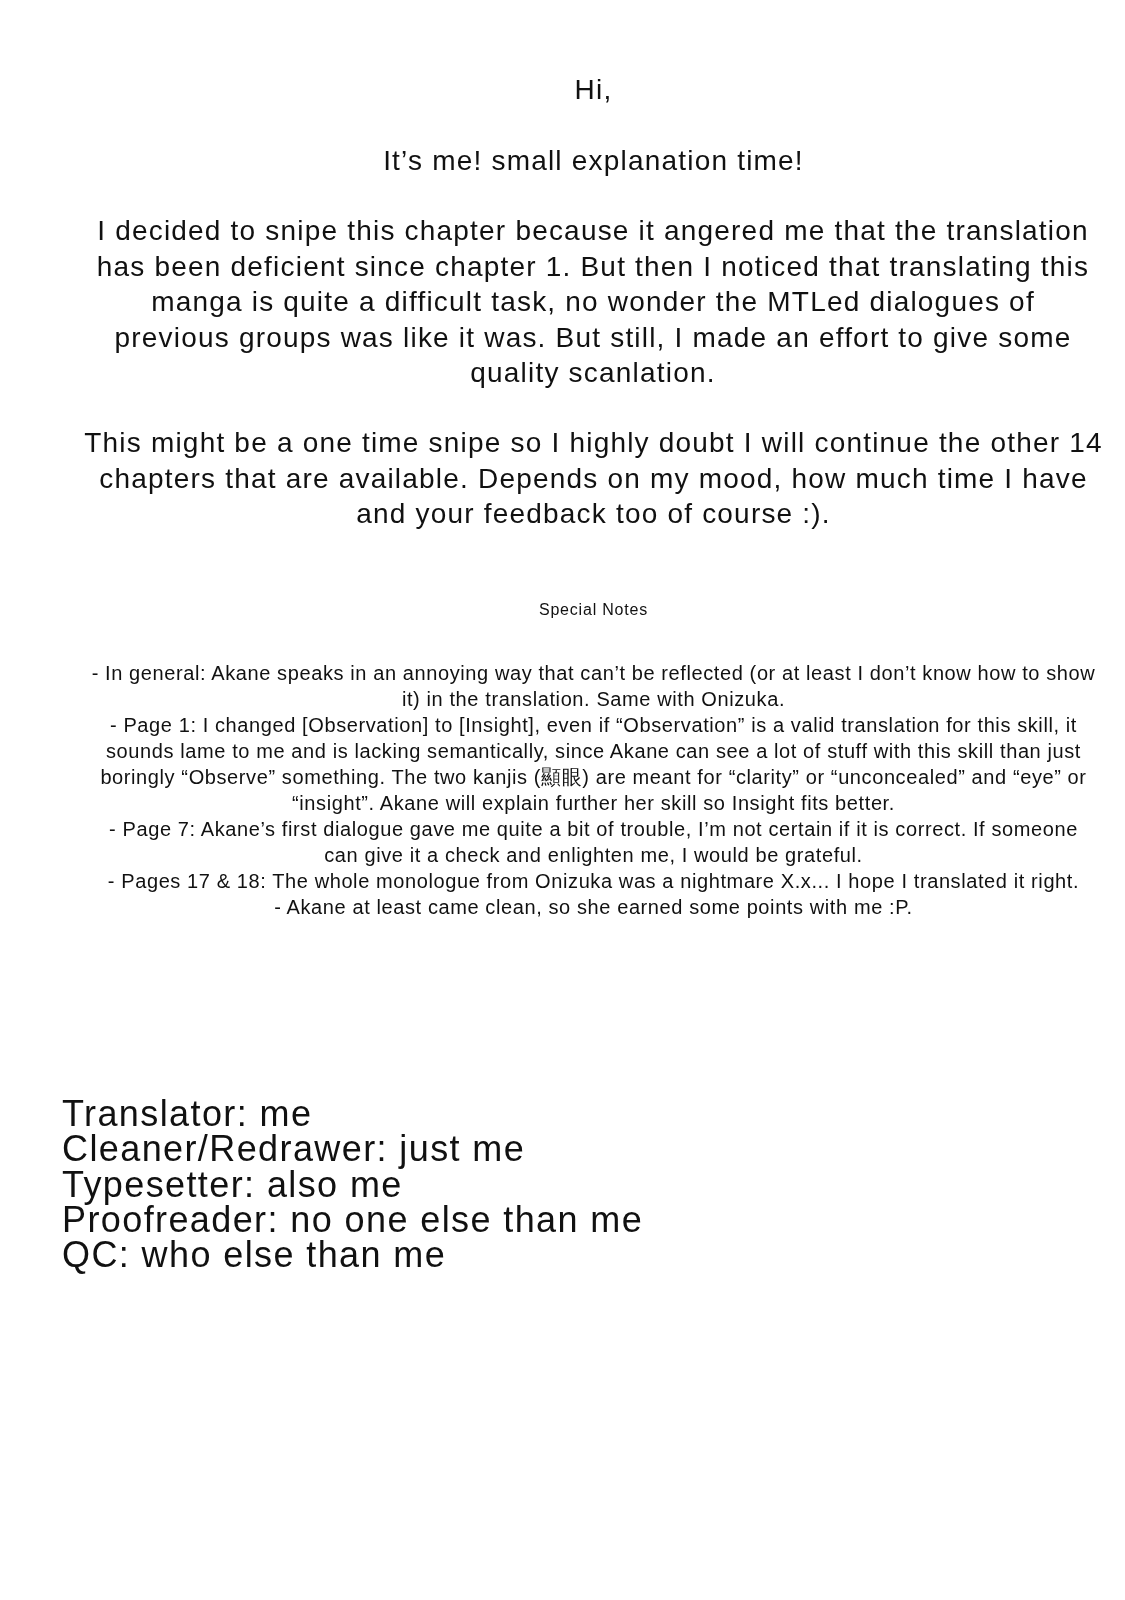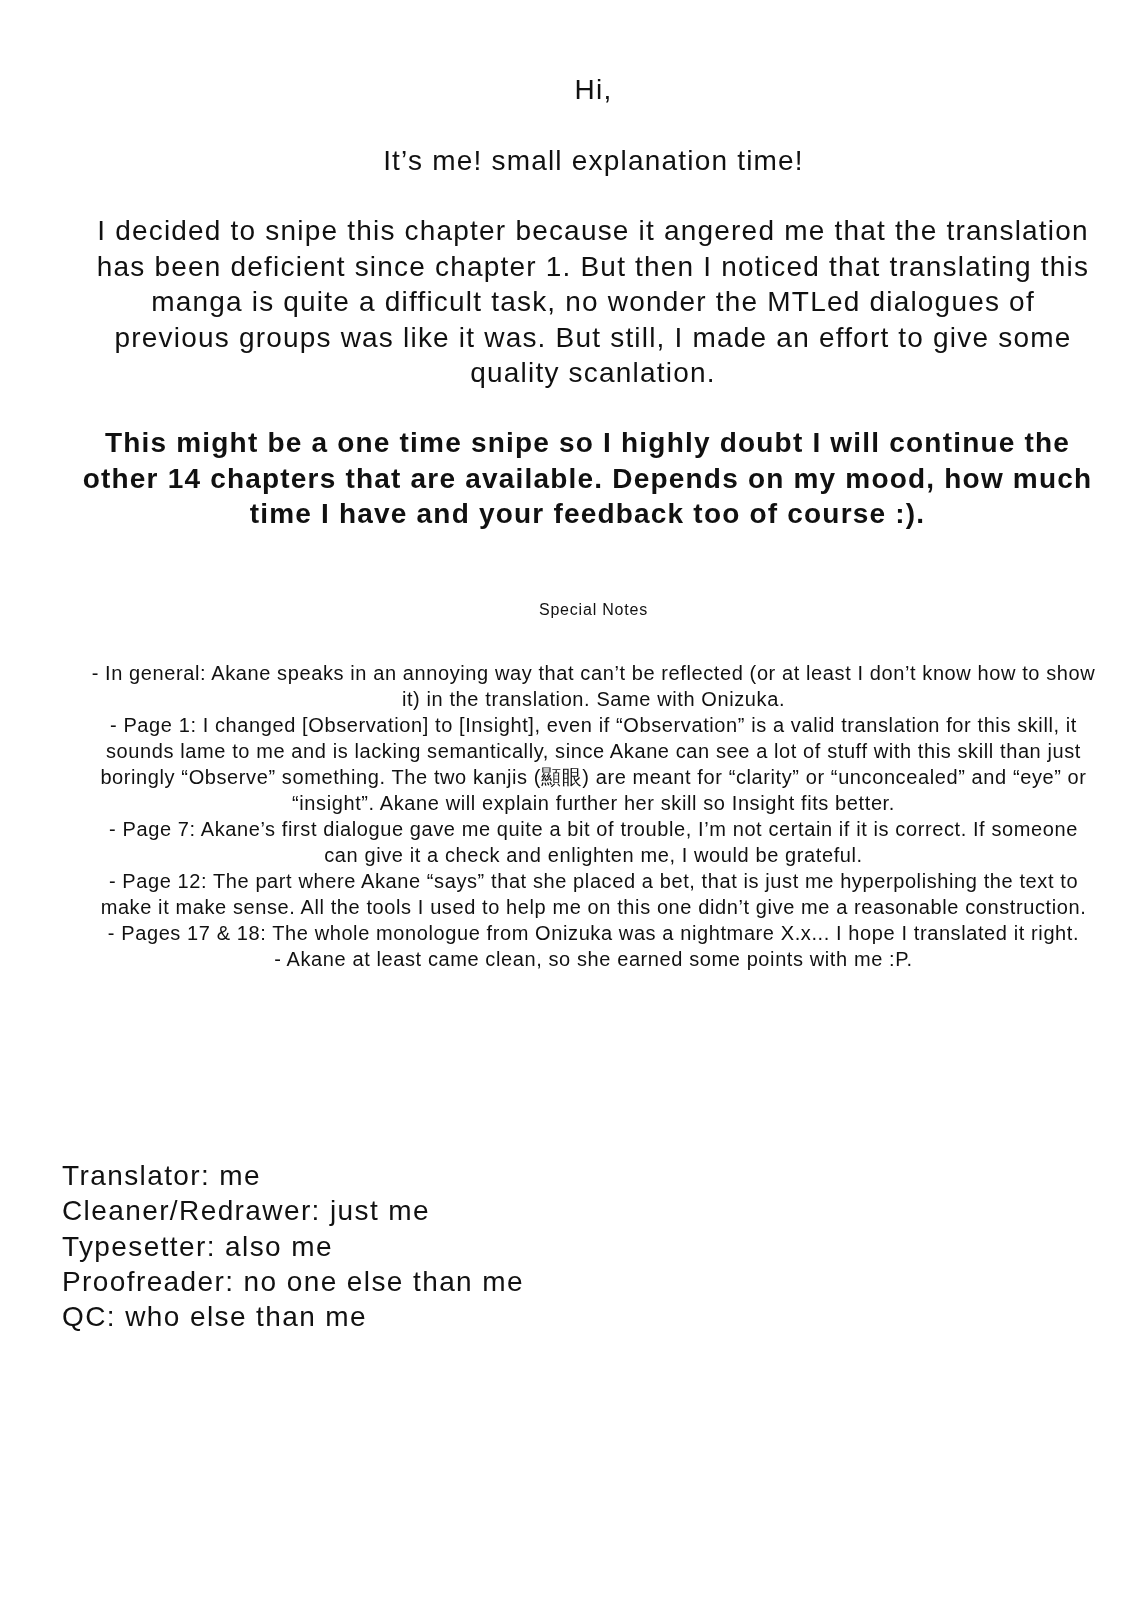--- a/index.html
+++ b/index.html
@@ -5,41 +5,40 @@
     html, body { margin: 0; padding: 0; background: #ffffff; }
     body {
       width: 1125px; height: 1600px; position: relative; overflow: hidden;
       font-family: "Liberation Sans", "DejaVu Sans", sans-serif; color: #111111;
     }
     .center { position: absolute; left: 0; width: 1125px; text-align: center; margin-left: 31px; }
     .big { font-size: 28px; letter-spacing: 1.2px; line-height: 35.5px; }
     .greeting { top: 72px; }
     .intro { top: 143px; }
     .para1 { top: 213px; left: 62px; width: 1000px; }
-    .para2 { top: 425px; left: 44px; width: 1025px; font-weight: bold; }
+    .para2 { top: 425px; left: 50px; width: 1025px; }
     .notes-title { top: 601px; font-size: 16px; letter-spacing: 0.8px; }
     .notes { top: 660px; left: 60px; width: 1005px; font-size: 20px; letter-spacing: 0.6px; line-height: 26px; }
     .notes p { margin: 0; }
-    .credits { position: absolute; left: 62px; top: 1158px; font-size: 28px; letter-spacing: 1.4px; line-height: 35.3px; text-align: left; }
+    .credits { position: absolute; left: 62px; top: 1096px; font-size: 36px; letter-spacing: 1.4px; line-height: 35.3px; text-align: left; }
     .credits div { white-space: nowrap; }
   </style>
 </head>
 <body>
 
 <div class="center big greeting">Hi,</div>
 <div class="center big intro">It’s me! small explanation time!</div>
 <div class="center big para1">I decided to snipe this chapter because it angered me that the translation has been deficient since chapter 1. But then I noticed that translating this manga is quite a difficult task, no wonder the MTLed dialogues of previous groups was like it was. But still, I made an effort to give some quality scanlation.</div>
 <div class="center big para2">This might be a one time snipe so I highly doubt I will continue the other 14 chapters that are available. Depends on my mood, how much time I have and your feedback too of course :).</div>
 
 <div class="center notes-title">Special Notes</div>
 <div class="center notes">
   <p>- In general: Akane speaks in an annoying way that can’t be reflected (or at least I don’t know how to show it) in the translation. Same with Onizuka.</p>
   <p>- Page 1: I changed [Observation] to [Insight], even if “Observation” is a valid translation for this skill, it sounds lame to me and is lacking semantically, since Akane can see a lot of stuff with this skill than just boringly “Observe” something. The two kanjis (顯眼) are meant for “clarity” or “unconcealed” and “eye” or “insight”. Akane will explain further her skill so Insight fits better.</p>
   <p>- Page 7: Akane’s first dialogue gave me quite a bit of trouble, I’m not certain if it is correct. If someone can give it a check and enlighten me, I would be grateful.</p>
-  <p>- Page 12: The part where Akane “says” that she placed a bet, that is just me hyperpolishing the text to make it make sense. All the tools I used to help me on this one didn’t give me a reasonable construction.</p>
   <p>- Pages 17 &amp; 18: The whole monologue from Onizuka was a nightmare X.x... I hope I translated it right.</p>
   <p>- Akane at least came clean, so she earned some points with me :P.</p>
 </div>
 
 <div class="credits">
   <div>Translator: me</div>
   <div>Cleaner/Redrawer: just me</div>
   <div>Typesetter: also me</div>
   <div>Proofreader: no one else than me</div>
   <div>QC: who else than me</div>

